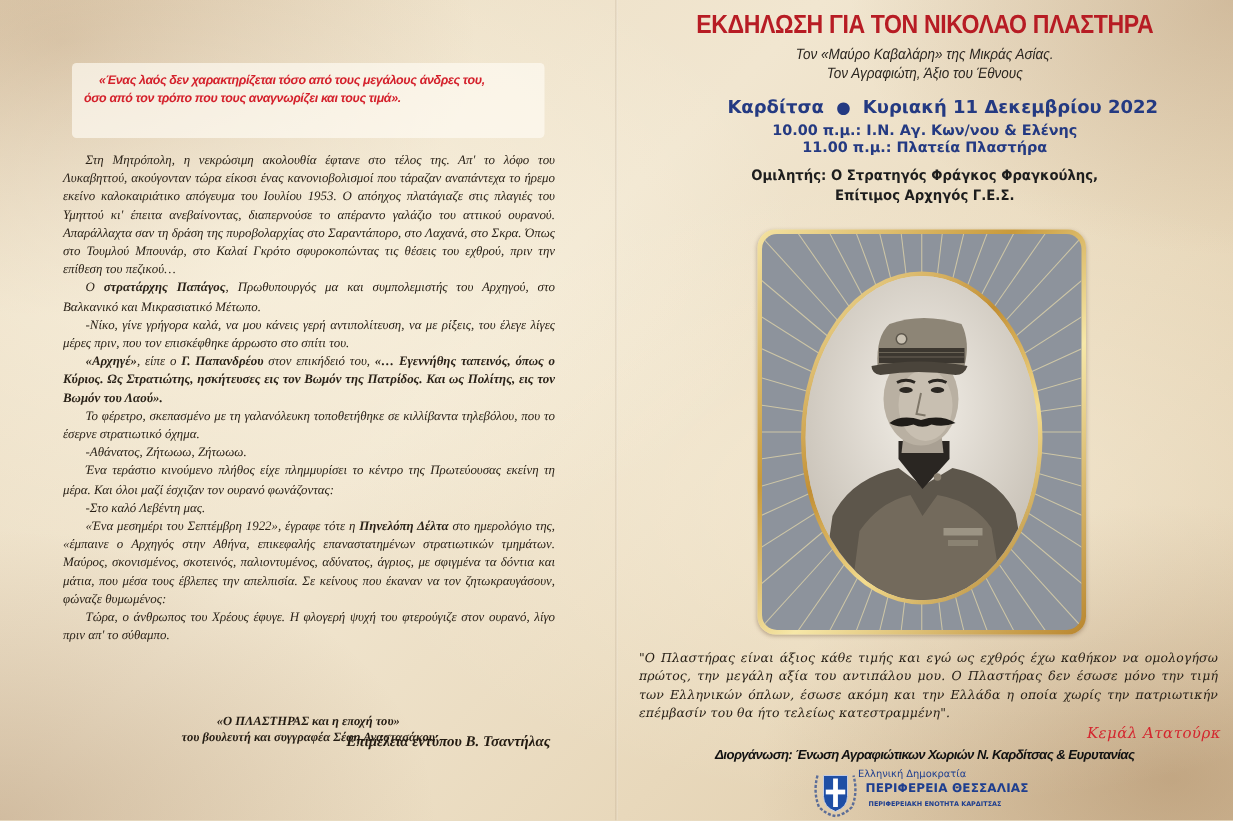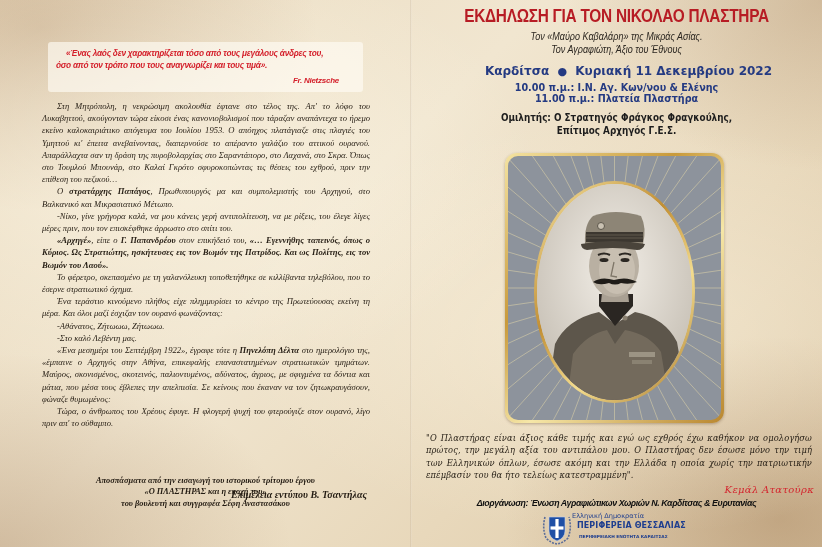--- a/index.html
+++ b/index.html
@@ -170,38 +170,36 @@
 </head>
 <body>
 
 <div class="page"></div>
 <div class="fold"></div>
 
 <section class="left">
 
   <div class="quote-box">
     <div class="q-text">«Ένας λαός δεν χαρακτηρίζεται τόσο από τους μεγάλους άνδρες του, όσο από τον τρόπο που τους αναγνωρίζει και τους τιμά».</div>
-    <div class="q-author">Fr. Nietzsche</div>
   </div>
 
   <div class="body-text" id="body-text">
       <p><span>Στη Μητρόπολη, η νεκρώσιμη ακολουθία έφτανε στο τέλος της. Απ' το λόφο του Λυκαβηττού, ακούγονταν τώρα είκοσι ένας κανονιοβολισμοί που τάραζαν αναπάντεχα το ήρεμο εκείνο καλοκαιριάτικο απόγευμα του Ιουλίου 1953. Ο απόηχος πλατάγιαζε στις πλαγιές του Υμηττού κι' έπειτα ανεβαίνοντας, διαπερνούσε το απέραντο γαλάζιο του αττικού ουρανού. Απαράλλαχτα σαν τη δράση της πυροβολαρχίας στο Σαραντάπορο, στο Λαχανά, στο Σκρα. Όπως στο Τουμλού Μπουνάρ, στο Καλαί Γκρότο σφυροκοπώντας τις θέσεις του εχθρού, πριν την επίθεση του πεζικού…</span></p>
       <p><span>Ο </span><b>στρατάρχης Παπάγος</b><span>, Πρωθυπουργός μα και συμπολεμιστής του Αρχηγού, στο Βαλκανικό και Μικρασιατικό Μέτωπο.</span></p>
       <p><span>-Νίκο, γίνε γρήγορα καλά, να μου κάνεις γερή αντιπολίτευση, να με ρίξεις, του έλεγε λίγες μέρες πριν, που τον επισκέφθηκε άρρωστο στο σπίτι του.</span></p>
       <p><b>«Αρχηγέ»</b><span>, είπε ο </span><b>Γ. Παπανδρέου</b><span> στον επικήδειό του, </span><b>«… Εγεννήθης ταπεινός, όπως ο Κύριος. Ως Στρατιώτης, ησκήτευσες εις τον Βωμόν της Πατρίδος. Και ως Πολίτης, εις τον Βωμόν του Λαού».</b></p>
       <p><span>Το φέρετρο, σκεπασμένο με τη γαλανόλευκη τοποθετήθηκε σε κιλλίβαντα τηλεβόλου, που το έσερνε στρατιωτικό όχημα.</span></p>
+      <p><span>-Αθάνατος, Ζήτωωω, Ζήτωωω.</span></p>
       <p><span>Ένα τεράστιο κινούμενο πλήθος είχε πλημμυρίσει το κέντρο της Πρωτεύουσας εκείνη τη μέρα. Και όλοι μαζί έσχιζαν τον ουρανό φωνάζοντας:</span></p>
-      <p><span>-Αθάνατος, Ζήτωωω, Ζήτωωω.</span></p>
       <p><span>-Στο καλό Λεβέντη μας.</span></p>
       <p><span>«Ένα μεσημέρι του Σεπτέμβρη 1922», έγραφε τότε η </span><b>Πηνελόπη Δέλτα</b><span> στο ημερολόγιο της, «έμπαινε ο Αρχηγός στην Αθήνα, επικεφαλής επαναστατημένων στρατιωτικών τμημάτων. Μαύρος, σκονισμένος, σκοτεινός, παλιοντυμένος, αδύνατος, άγριος, με σφιγμένα τα δόντια και μάτια, που μέσα τους έβλεπες την απελπισία. Σε κείνους που έκαναν να τον ζητωκραυγάσουν, φώναζε θυμωμένος:</span></p>
       <p><span>Τώρα, ο άνθρωπος του Χρέους έφυγε. Η φλογερή ψυχή του φτερούγιζε στον ουρανό, λίγο πριν απ' το σύθαμπο.</span></p>
     </div>
 
   <div class="source">
-    <div>Αποσπάσματα από την εισαγωγή του ιστορικού τρίτομου έργου</div>
     <div>«Ο ΠΛΑΣΤΗΡΑΣ και η εποχή του»</div>
     <div>του βουλευτή και συγγραφέα Σέφη Αναστασάκου</div>
   </div>
   <div class="editor">Επιμέλεια εντύπου Β. Τσαντήλας</div>
 </section>
 
 <section class="right">
   <h1 class="r-title">ΕΚΔΗΛΩΣΗ ΓΙΑ ΤΟΝ ΝΙΚΟΛΑΟ ΠΛΑΣΤΗΡΑ</h1>
   <div class="r-sub">
     <div>Τον «Μαύρο Καβαλάρη» της Μικράς Ασίας.</div>

